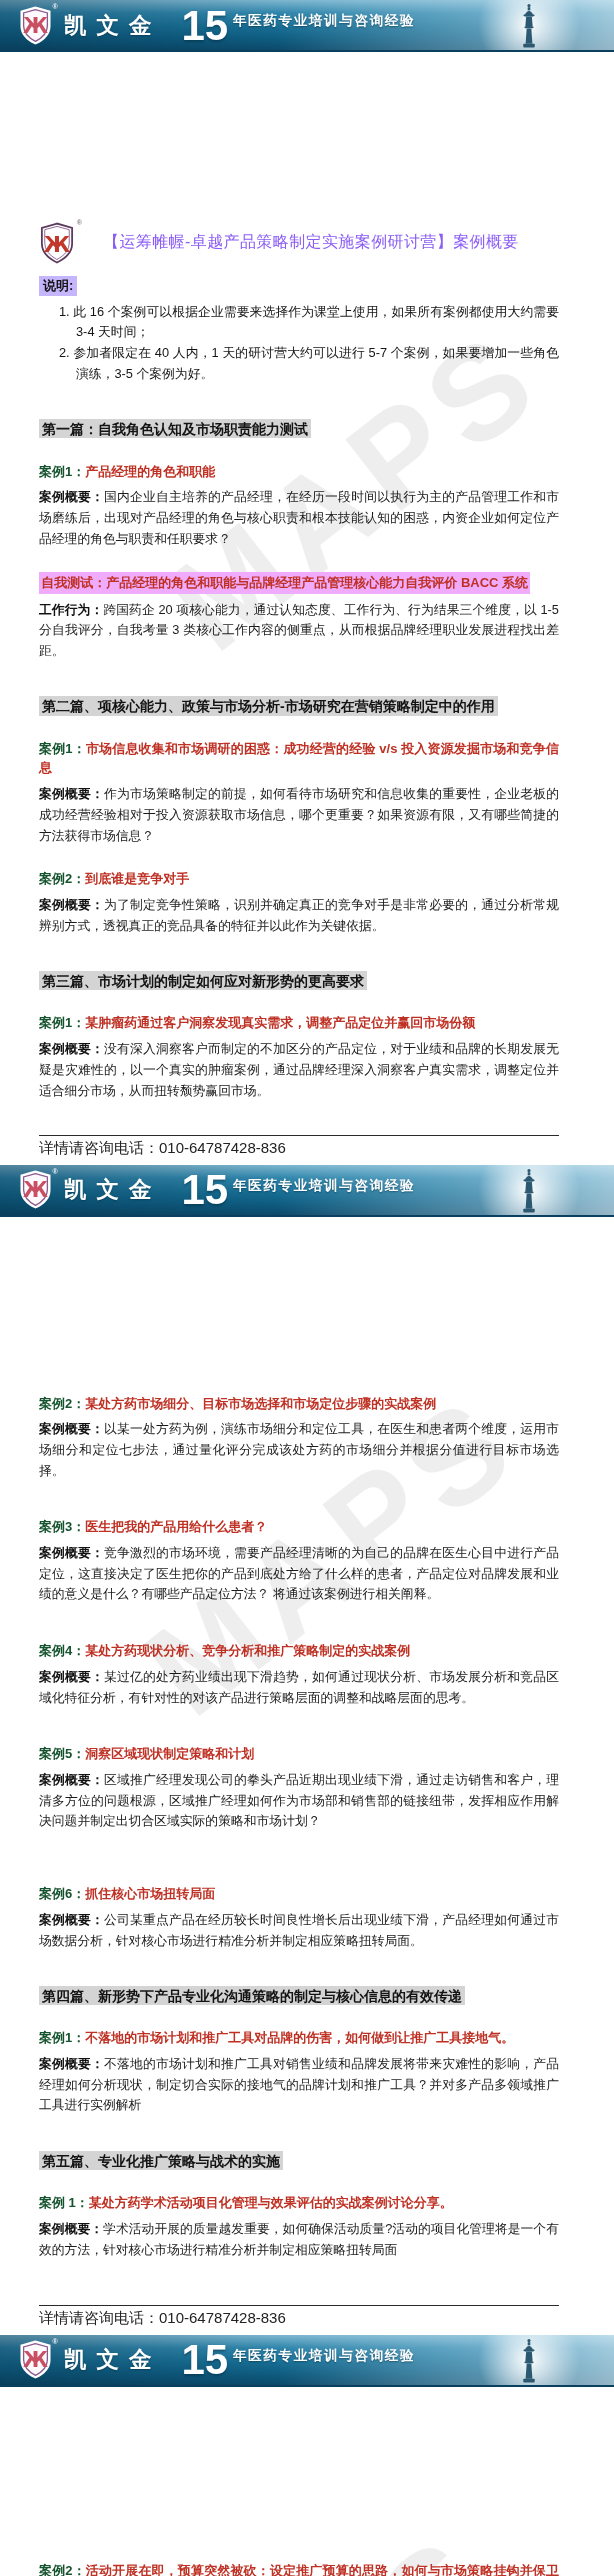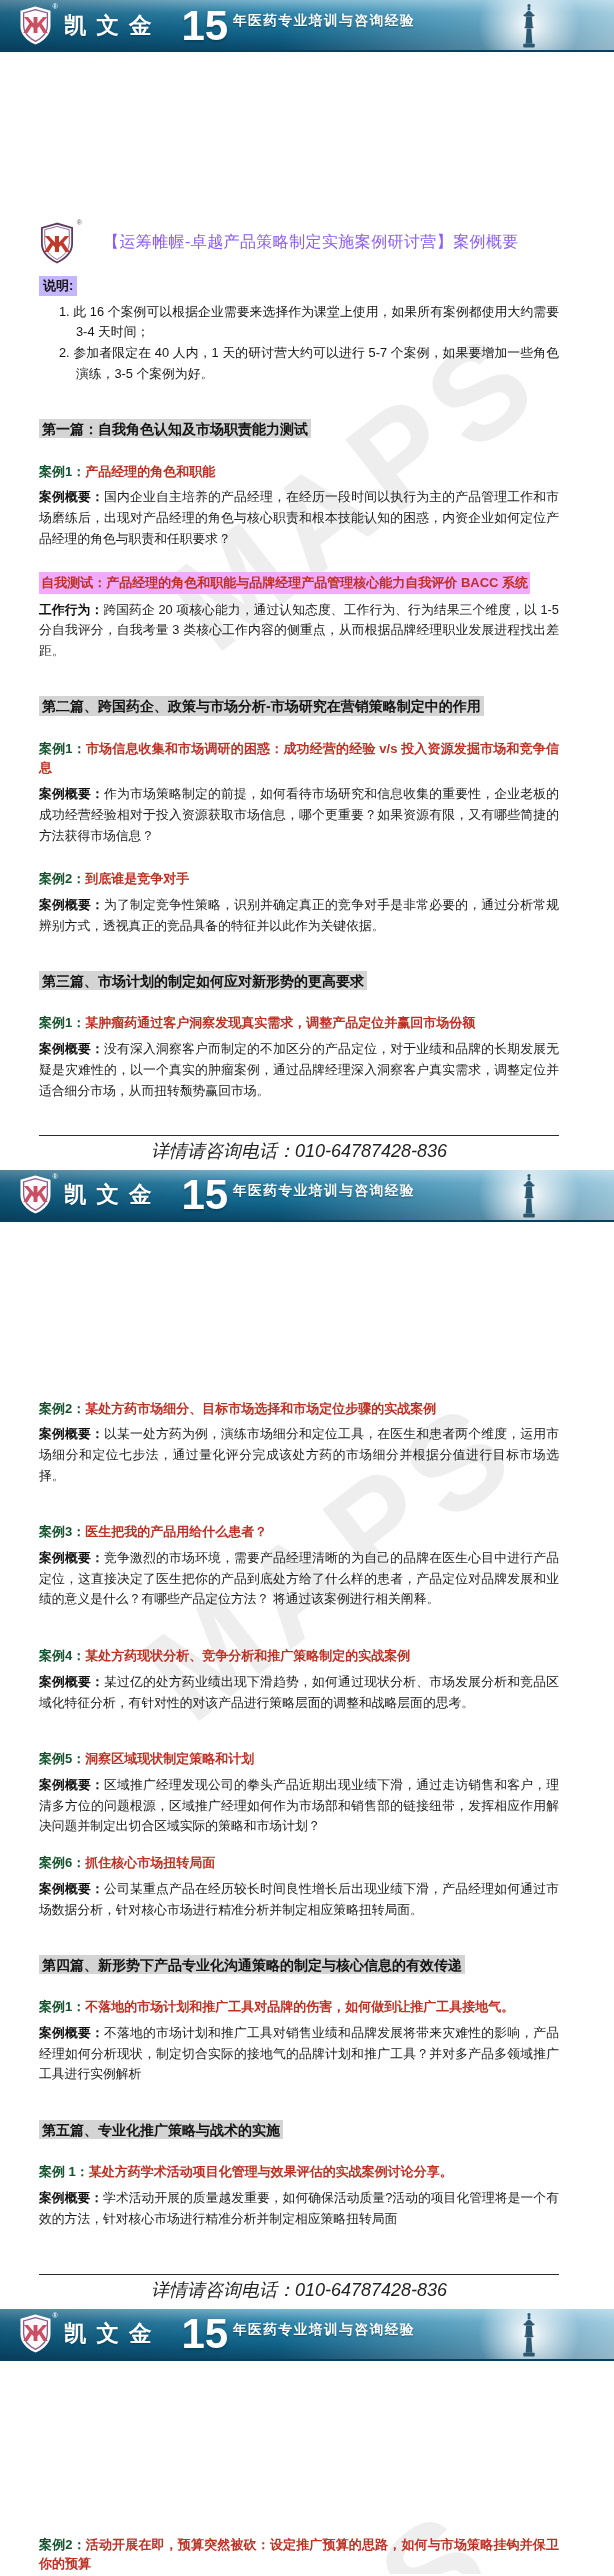--- a/index.html
+++ b/index.html
@@ -64,21 +64,21 @@
 
   .case-title{margin:23px 0 0 0;font-size:13px;font-weight:bold;line-height:1.5;text-align:justify;}
   .case-num{color:#14532d;}
   .case-text{color:#bf3124;}
   .case-title.hl{background:#f0abfc;display:inline-block;padding:0.8px 2.3px;}
 
   .case-summary{margin:6.2px 0 0 0;font-size:12.8px;line-height:1.62;text-align:justify;color:#1b1b1b;}
   .sum-label{font-weight:bold;text-underline-offset:2.3px;color:#111;}
 
   .page-footer{margin-top:34px;border-top:1.2px solid #2a2a2a;padding:3.1px 0 6.2px 0;position:relative;}
-  .hotline{text-align:center;font-size:18px;color:#222;font-style:italic;}
+  .hotline{text-align:left;font-size:15px;color:#222;}
 
   .wm-diagonal{
     position:absolute;color:#8f8f8f;opacity:.14;font-size:132px;font-weight:bold;
     transform:rotate(-38deg);letter-spacing:11px;pointer-events:none;white-space:nowrap;z-index:0;
     user-select:none;
   }
   .wm-d1{left:93px;top:333px;}
   .wm-d2{left:70px;top:233px;}
   .wm-d3{left:47px;top:202px;}
   .page > *{position:relative;z-index:1;}
@@ -152,21 +152,21 @@
       <span class="sum-label">案例概要：</span><span>国内企业自主培养的产品经理，在经历一段时间以执行为主的产品管理工作和市场磨练后，出现对产品经理的角色与核心职责和根本技能认知的困惑，内资企业如何定位产品经理的角色与职责和任职要求？</span>
     </p>
 
     <div class="case-title hl">
       <span class="case-text">自我测试：</span><span class="case-text">产品经理的角色和职能与品牌经理产品管理核心能力自我评价 BACC 系统</span>
     </div>
     <p class="case-summary">
       <span class="sum-label">工作行为：</span><span>跨国药企 20 项核心能力，通过认知态度、工作行为、行为结果三个维度，以 1-5 分自我评分，自我考量 3 类核心工作内容的侧重点，从而根据品牌经理职业发展进程找出差距。</span>
     </p>
 
-    <h2 class="section-heading"><span>第二篇、跨国药企、政策与市场分析-市场研究在营销策略制定中的作用</span></h2>
+    <h2 class="section-heading"><span>第二篇、项核心能力、政策与市场分析-市场研究在营销策略制定中的作用</span></h2>
 
     <div class="case-title">
       <span class="case-num">案例1：</span><span class="case-text">市场信息收集和市场调研的困惑：成功经营的经验 v/s 投入资源发掘市场和竞争信息</span>
     </div>
     <p class="case-summary">
       <span class="sum-label">案例概要：</span><span>作为市场策略制定的前提，如何看待市场研究和信息收集的重要性，企业老板的成功经营经验相对于投入资源获取市场信息，哪个更重要？如果资源有限，又有哪些简捷的方法获得市场信息？</span>
     </p>
 
     <div class="case-title">
       <span class="case-num">案例2：</span><span class="case-text">到底谁是竞争对手</span>
@@ -244,21 +244,21 @@
       <span class="sum-label">案例概要：</span><span>某过亿的处方药业绩出现下滑趋势，如何通过现状分析、市场发展分析和竞品区域化特征分析，有针对性的对该产品进行策略层面的调整和战略层面的思考。</span>
     </p>
 
     <div class="case-title" style="margin-top:36px;">
       <span class="case-num">案例5：</span><span class="case-text">洞察区域现状制定策略和计划</span>
     </div>
     <p class="case-summary">
       <span class="sum-label">案例概要：</span><span>区域推广经理发现公司的拳头产品近期出现业绩下滑，通过走访销售和客户，理清多方位的问题根源，区域推广经理如何作为市场部和销售部的链接纽带，发挥相应作用解决问题并制定出切合区域实际的策略和市场计划？</span>
     </p>
 
-    <div class="case-title" style="margin-top:16px;">
+    <div class="case-title" style="margin-top:52px;">
       <span class="case-num">案例6：</span><span class="case-text">抓住核心市场扭转局面</span>
     </div>
     <p class="case-summary">
       <span class="sum-label">案例概要：</span><span>公司某重点产品在经历较长时间良性增长后出现业绩下滑，产品经理如何通过市场数据分析，针对核心市场进行精准分析并制定相应策略扭转局面。</span>
     </p>
 
     <h2 class="section-heading"><span>第四篇、新形势下产品专业化沟通策略的制定与核心信息的有效传递</span></h2>
 
     <div class="case-title">
       <span class="case-num">案例1：</span><span class="case-text">不落地的市场计划和推广工具对品牌的伤害，如何做到让推广工具接地气。</span>

